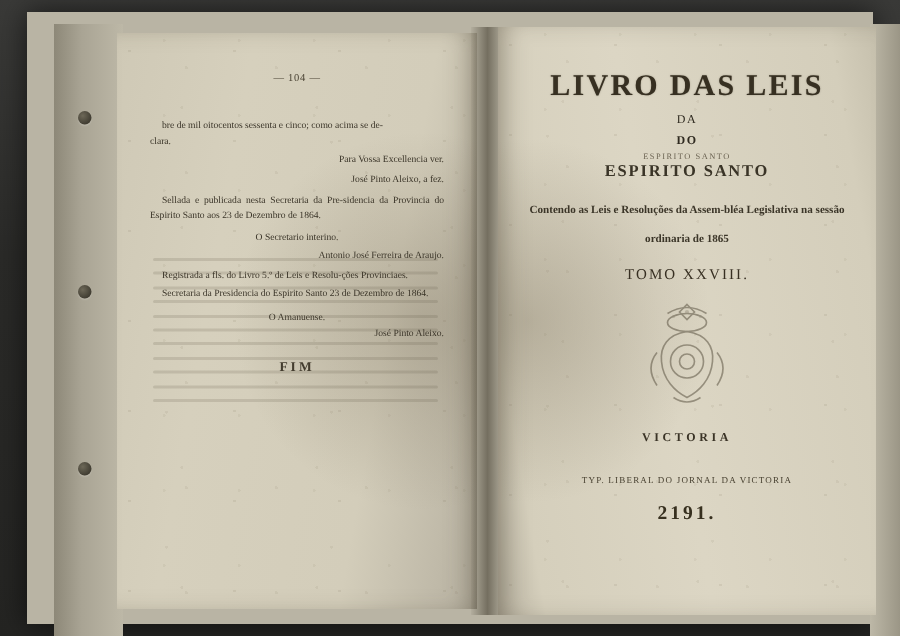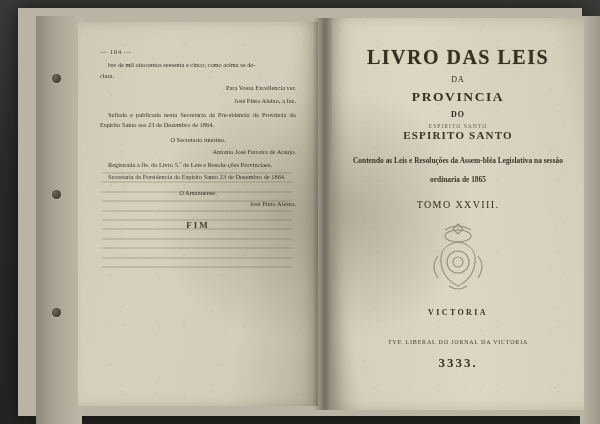--- a/index.html
+++ b/index.html
@@ -98,23 +98,24 @@
     position: absolute;
     left: 22px;
     top: 26px;
     width: 196px;
     color: #3a3428;
     font-size: 6.4px;
     line-height: 9.6px;
     text-align: justify;
   }
   .folio {
+    text-align: center;
     font-size: 7px;
     letter-spacing: 0.5px;
-    margin-bottom: 2px;
+    margin-bottom: 21px;
     color: #4a4334;
   }
   .para { margin: 0 0 2px 0; text-indent: 8px; }
   .center { text-align: center; text-indent: 0; }
   .sig { text-align: right; text-indent: 0; margin: 1px 0 4px 0; }
   .fim {
     text-align: center;
     font-size: 9px;
     letter-spacing: 2px;
     font-weight: bold;
@@ -298,21 +299,20 @@
     </div>
 
     <div class="gutter"></div>
 
     <div class="page-right">
       <div class="speckle"></div>
 
       <div class="rp-inner">
         <div class="t-main">LIVRO DAS LEIS</div>
         <div class="t-da">DA</div>
-        <div class="t-prov">PROVINCIA</div>
         <div class="t-do">DO</div>
         <div class="t-state-small">ESPIRITO SANTO</div>
         <div class="t-state">ESPIRITO SANTO</div>
         <div class="t-sub">Contendo as Leis e Resoluções da Assem-bléa Legislativa na sessão ordinaria de 1865</div>
         <div class="t-tomo">TOMO XXVIII.</div>
 
         <div class="crest">
           <svg viewBox="0 0 66 74" width="66" height="74" aria-hidden="true">
             <g fill="none" stroke="#5d5544" stroke-width="1.1">
               <path d="M33 4 L38 9 L33 14 L28 9 Z"></path>
@@ -328,17 +328,17 @@
             <g fill="#5d5544" opacity="0.45">
               <circle cx="33" cy="9" r="1.4"></circle>
               <circle cx="24" cy="12" r="1"></circle>
               <circle cx="42" cy="12" r="1"></circle>
             </g>
           </svg>
         </div>
 
         <div class="t-city">VICTORIA</div>
         <div class="t-printer">TYP. LIBERAL DO JORNAL DA VICTORIA</div>
-        <div class="t-year">3333.</div>
+        <div class="t-year">2191.</div>
       </div>
     </div>
   </div>
 </div>
 
 </body></html>

